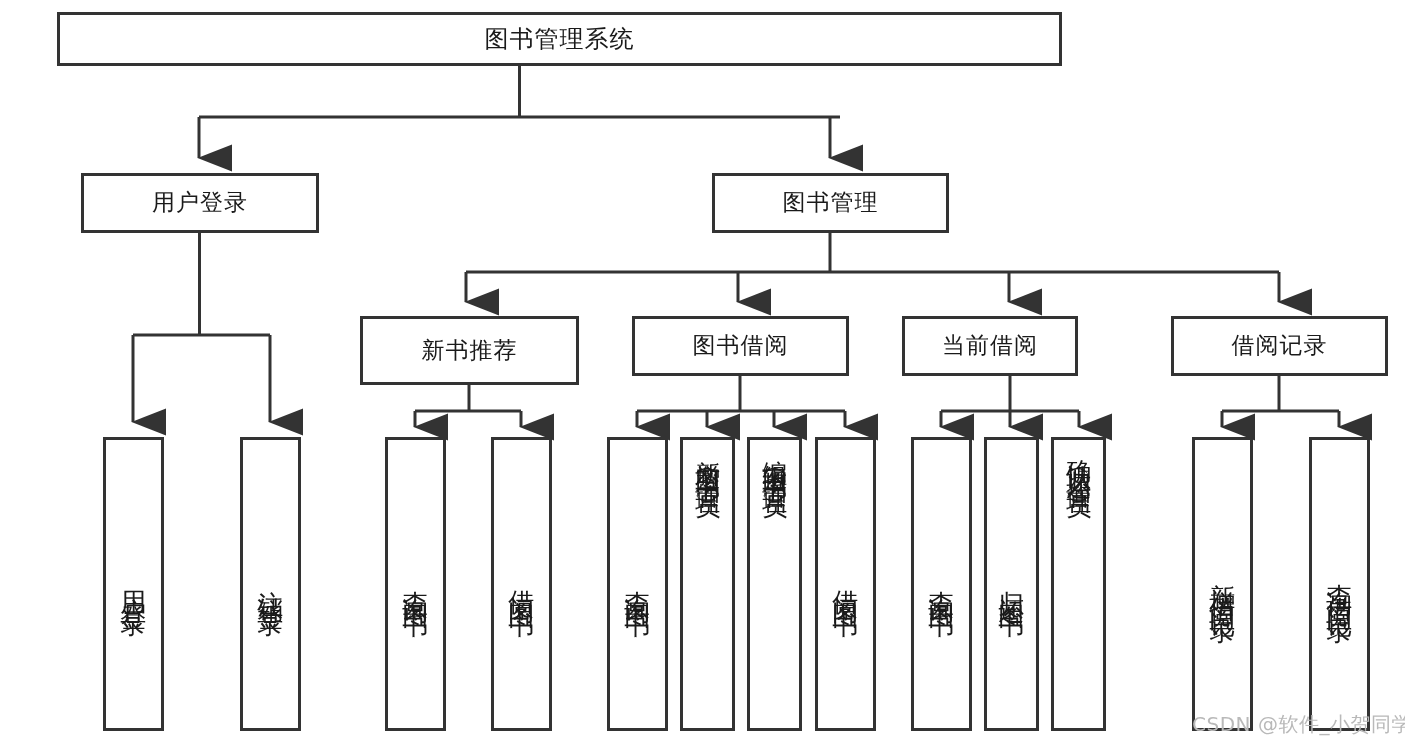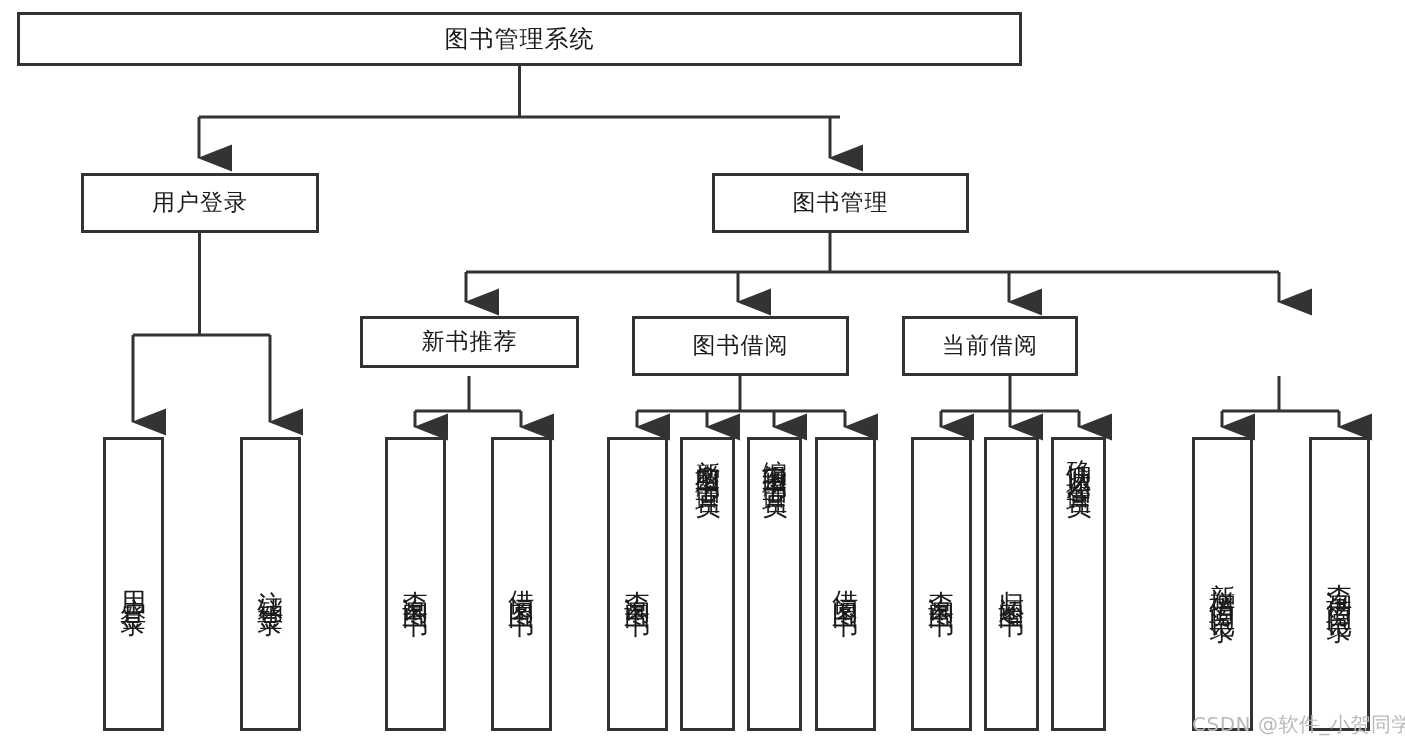--- a/index.html
+++ b/index.html
@@ -27,21 +27,21 @@
     display:flex;
     align-items:center;
     justify-content:center;
     color:#1a1a1a;
   }
   .node.horiz{
     font-size:23px;
     letter-spacing:1px;
     line-height:1.1;
   }
-  .node.root{ font-size:24px; }
+  .node.root{ font-size:24px;margin-left:40px; }
   
   .node.vert{
     align-items:flex-start;
     justify-content:center;
     padding-top:0;
   }
   .vert .vtext{
     writing-mode:vertical-rl;
     text-orientation:upright;
     font-size:26px;
@@ -118,32 +118,35 @@
     </g>
   </svg>
 
   <div class="node horiz root" style="left:17px;top:12px;width:1005px;height:54px;">
     <span>图书管理系统</span>
   </div>
 
   <div class="node horiz" style="left:81px;top:173px;width:238px;height:60px;">
     <span>用户登录</span>
   </div>
-  <div class="node horiz" style="left:712px;top:173px;width:257px;height:60px;">
+  <div class="node horiz" style="left:712px;top:173px;width:237px;height:60px;">
     <span>图书管理</span>
   </div>
 
-  <div class="node horiz" style="left:360px;top:316px;width:219px;height:52px;">
+  <div class="node horiz" style="left:360px;top:316px;width:219px;height:69px;">
     <span>新书推荐</span>
   </div>
   <div class="node horiz" style="left:632px;top:316px;width:217px;height:60px;text-align:center;">
     <span>图书借阅</span>
   </div>
   <div class="node horiz" style="left:902px;top:316px;width:176px;height:60px;">
     <span>当前借阅</span>
+  </div>
+  <div class="node horiz" style="left:1171px;top:316px;width:217px;height:60px;">
+    <span>借阅记录</span>
   </div>
 
   <div class="node vert center" style="left:103px;top:437px;width:61px;height:294px;">
     <span class="vtext">用户登录</span>
   </div>
   <div class="node vert center" style="left:240px;top:437px;width:61px;height:294px;">
     <span class="vtext">注销登录</span>
   </div>
 
   <div class="node vert center" style="left:385px;top:437px;width:61px;height:294px;">

